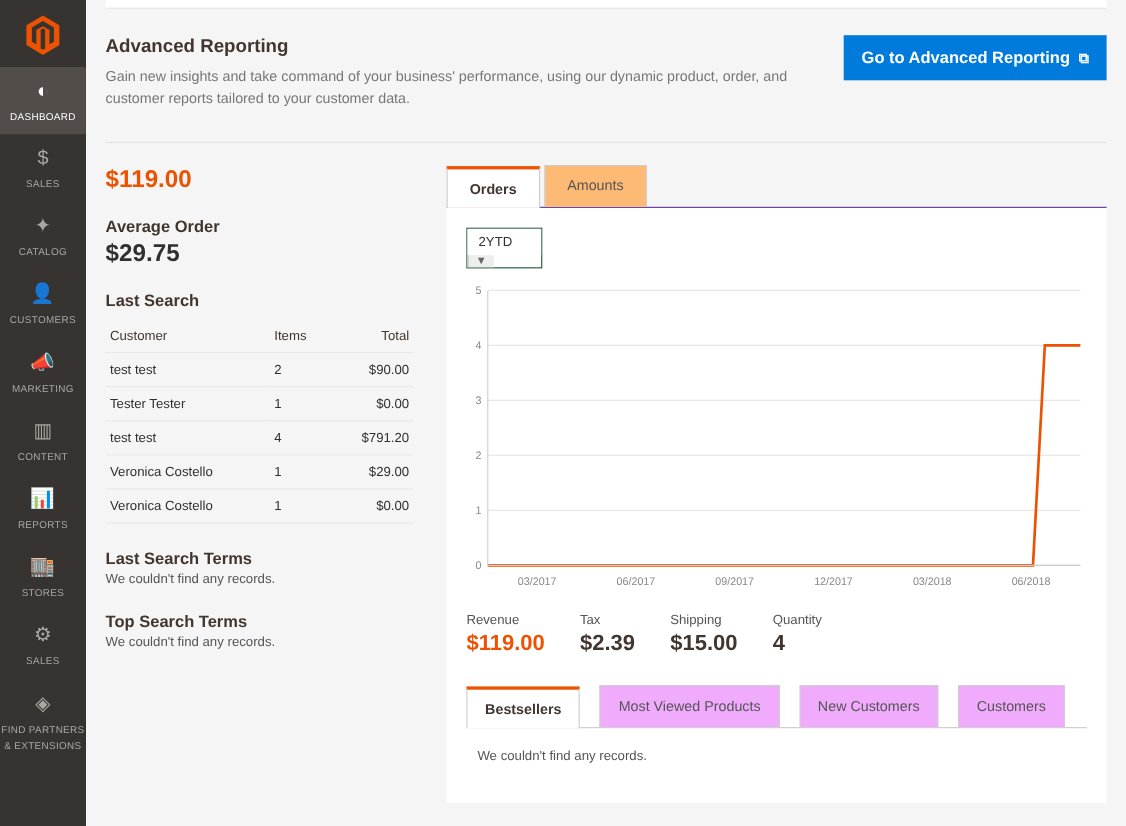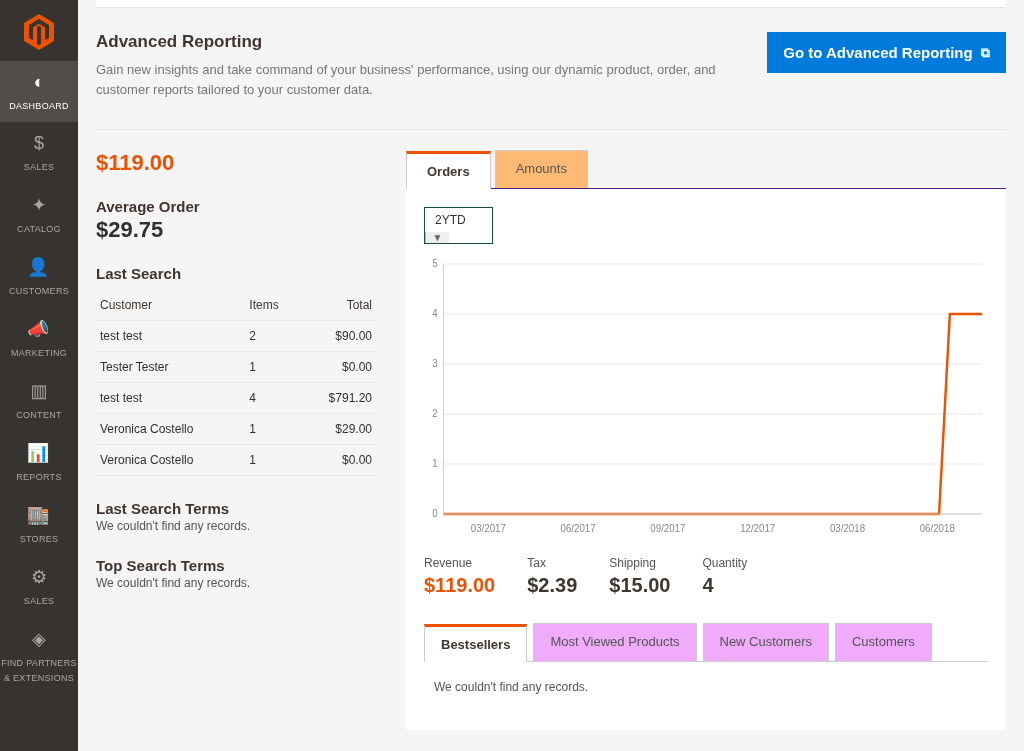--- a/index.html
+++ b/index.html
@@ -173,21 +173,21 @@
     display: flex;
     margin-top: 18px;
     gap: 32px;
   }
   .kpi .kpi-label { font-size: 12px; color:#555; margin-bottom:4px; }
   .kpi .kpi-val { font-size: 20px; font-weight:700; color:#41362f; }
   .kpi.orange .kpi-val { color:#eb5202; }
   .bottom-tabs { margin-top: 26px; }
   .bt-row {
     display: flex;
-    gap: 6px;
+    gap: 18px;
     border-bottom: 1px solid #ccc;
   }
   .bt-tab {
     padding: 10px 16px;
     background: #f0abfc;
     border: 1px solid #ccc;
     border-bottom: none;
     color: #555;
     font-size: 13px;
     cursor: pointer;

